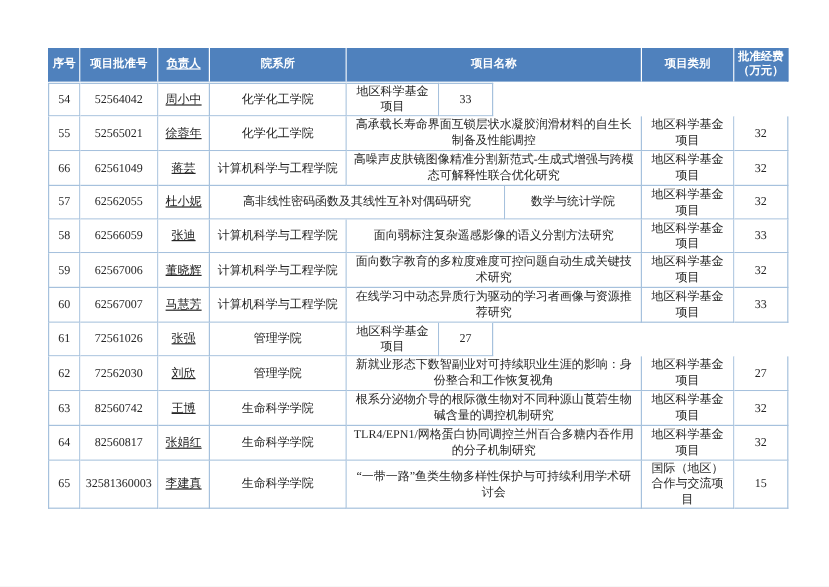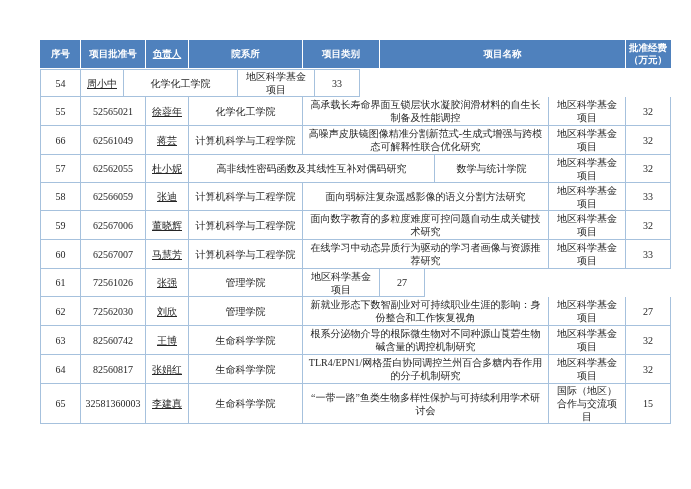--- a/index.html
+++ b/index.html
@@ -17,21 +17,21 @@
   .tbl{width:622px;}
   .row{display:flex;align-items:stretch;}
   .cell{
     flex:none;
     display:flex;align-items:center;justify-content:center;
     text-align:center;
     box-sizing:border-box;
     word-break:break-all;
   }
   
-  .c0{width:41px;}
+  .c0{width:27px;}
   .c1{width:65px;padding:0 4px;}
   .c2{width:43px;text-decoration:underline;}
   .c3{width:114px;}
   .c4{width:246px;padding:1px 4px;}
   .c5{width:77px;padding:0 6px;}
   .c6{width:45px;}
   
   .head{margin-bottom:1px;}
   .hc{
     background:#4f81bd;
@@ -60,28 +60,29 @@
 </head>
 <body>
 
 <div class="page">
   <div class="tbl">
     <div class="row head" id="head-row">
         <div class="cell hc c0">序号</div>
         <div class="cell hc c1">项目批准号</div>
         <div class="cell hc c2">负责人</div>
         <div class="cell hc c3">院系所</div>
+        <div class="cell hc c4">项目名称</div>
         <div class="cell hc c5">项目类别</div>
-        <div class="cell hc c4">项目名称</div>
         <div class="cell hc c6">批准经费
 （万元）</div>
       </div>
     <div id="body-rows">
         <div class="row body first">
           <div class="cell bc c0">54</div>
+          <div class="cell bc c1">52564042</div>
           <div class="cell bc c2">周小中</div>
           <div class="cell bc c3">化学化工学院</div>
           <div class="cell bc c5">地区科学基金项目</div>
           <div class="cell bc c6">33</div>
         </div>
         <div class="row body">
           <div class="cell bc c0">55</div>
           <div class="cell bc c1">52565021</div>
           <div class="cell bc c2">徐蓉年</div>
           <div class="cell bc c3">化学化工学院</div>

